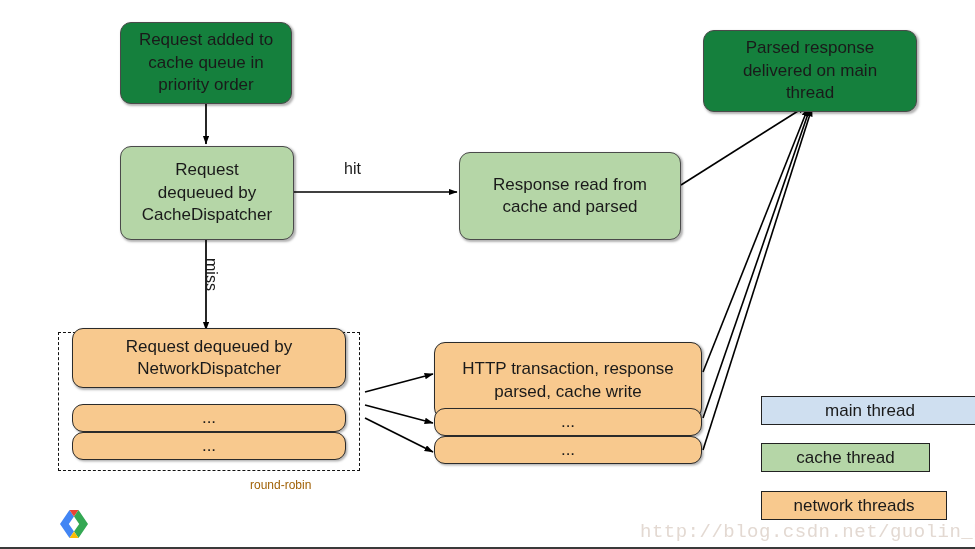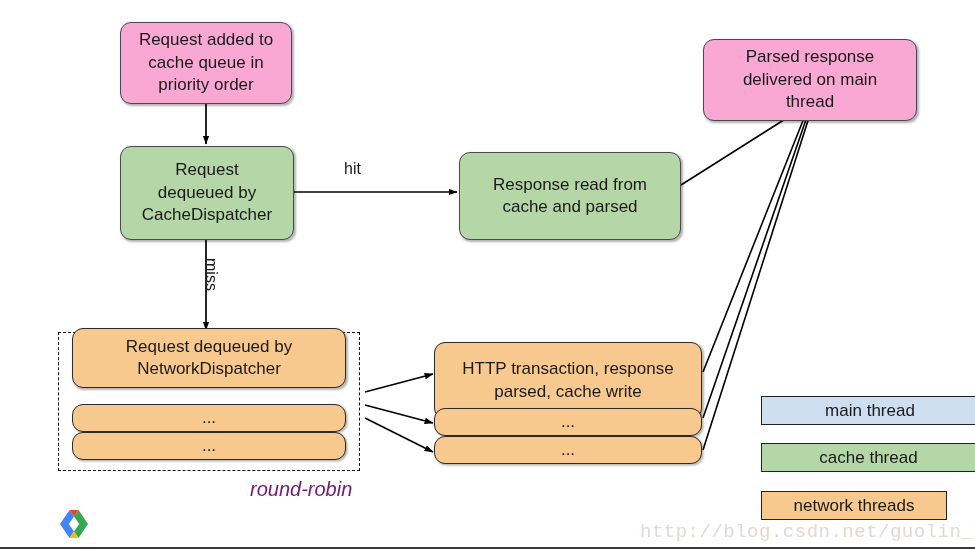--- a/index.html
+++ b/index.html
@@ -35,21 +35,21 @@
     color: #1a1a1a;
     font-size: 17px;
     line-height: 1.32;
     border: 1.4px solid #4a4a4a;
     border-radius: 11px;
     box-shadow: 1.5px 1.5px 2.2px rgba(0,0,0,0.30);
     padding: 2px 8px;
     white-space: pre-line;
     z-index: 3;
   }
-  .node.blue   { background: #f9a8d4; border-color: #4a4a4a; }
+  .node.blue   { background: #15803d; border-color: #4a4a4a; }
   .node.green  { background: #b5d6a7; border-color: #4a4a4a; }
   .node.orange { background: #f8c98e; border-color: #2b2b2b; }
 
   
   .dashed-group {
     position: absolute;
     box-sizing: border-box;
     border: 1.6px dashed #111111;
     background: transparent;
     z-index: 1;
@@ -62,23 +62,22 @@
     color: #1a1a1a;
     z-index: 4;
     white-space: nowrap;
   }
   .edge-label.rotated {
     transform: rotate(90deg);
     transform-origin: left top;
   }
   .caption {
     position: absolute;
-    font-size: 20px;
-    font-style: italic;
-    color: #701a75;
+    font-size: 12px;
+    color: #a16207;
     z-index: 4;
     white-space: nowrap;
   }
 
   
   .legend-item {
     position: absolute;
     box-sizing: border-box;
     display: flex;
     align-items: center;
@@ -143,21 +142,21 @@
 
     <line x1="703" y1="372" x2="808" y2="108" stroke="#000000" stroke-width="1.6" marker-end="url(#arrow)"></line>
     <line x1="703" y1="418" x2="810" y2="108" stroke="#000000" stroke-width="1.6" marker-end="url(#arrow)"></line>
     <line x1="703" y1="450" x2="812" y2="108" stroke="#000000" stroke-width="1.6" marker-end="url(#arrow)"></line>
   </svg>
 
   <div class="node blue" style="left:120px; top:22px; width:172px; height:82px;">Request added to
 cache queue in
 priority order</div>
 
-  <div class="node blue" style="left:703px; top:39px; width:214px; height:82px;">Parsed response
+  <div class="node blue" style="left:703px; top:30px; width:214px; height:82px;">Parsed response
 delivered on main
 thread</div>
 
   <div class="node green" style="left:120px; top:146px; width:174px; height:94px;">Request
 dequeued by
 CacheDispatcher</div>
 
   <div class="node green" style="left:459px; top:152px; width:222px; height:88px;">Response read from
 cache and parsed</div>
 
@@ -180,21 +179,21 @@
 parsed, cache write</div>
 
   <div class="node orange" style="left:434px; top:408px; width:268px; height:28px;">...</div>
 
   <div class="node orange" style="left:434px; top:436px; width:268px; height:28px;">...</div>
 
   <div class="legend-item blue" style="left:761px; top:396px; width:218px; height:29px;">
     <span>main thread</span>
   </div>
 
-  <div class="legend-item green" style="left:761px; top:443px; width:215px; height:29px;text-align:center;">
+  <div class="legend-item green" style="left:761px; top:443px; width:169px; height:29px;text-align:center;">
     <span>cache thread</span>
   </div>
 
   <div class="legend-item orange" style="left:761px; top:491px; width:186px; height:29px;">
     <span>network threads</span>
   </div>
 
   <div class="logo" style="left:56px; top:508px;">
     <svg width="36" height="32" viewBox="0 0 36 32">
       <path d="M13.5 2 L4 16 L13.5 30 L18 23.5 L12.8 16 L18 8.5 Z" fill="#4285f4"></path>

